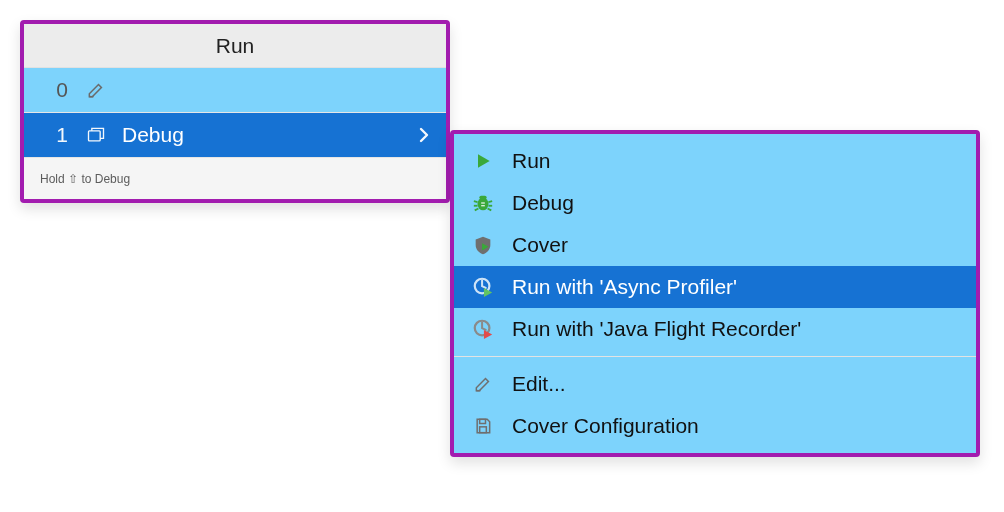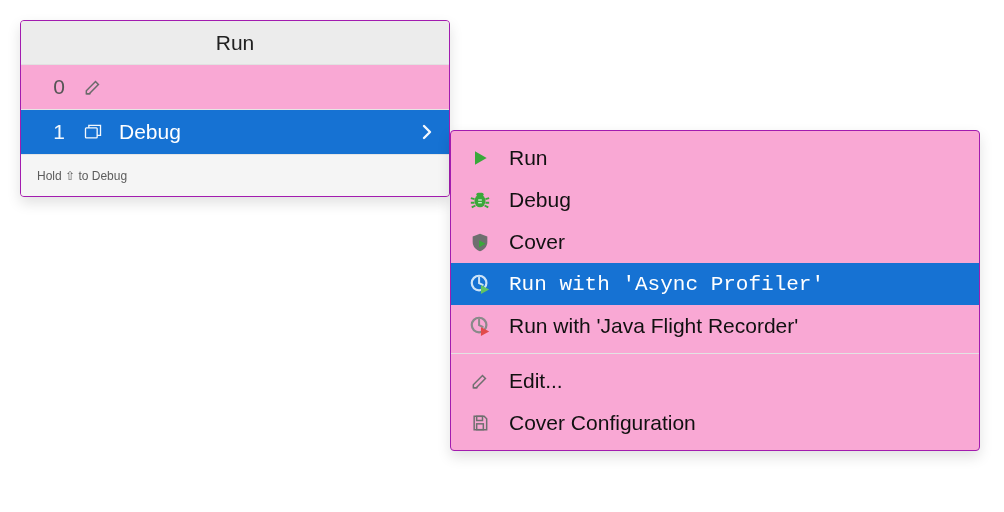--- a/index.html
+++ b/index.html
@@ -6,22 +6,22 @@
   html, body {
     margin: 0; padding: 0;
     width: 1004px; height: 512px;
     background: #fff;
     font-family: -apple-system, BlinkMacSystemFont, "Segoe UI", Arial, sans-serif;
     font-size: 20px;
     color: #111;
   }
   .popup {
     position: absolute;
-    background: #f9a8d4;
-    border: 1px solid #a21caf;
+    background: #7dd3fc;
+    border: 4px solid #a21caf;
     border-radius: 4px;
     box-shadow: 0 6px 14px rgba(0,0,0,0.12);
     overflow: hidden;
   }
   
   .run-popup {
     left: 20px; top: 20px;
     width: 430px;
   }
   .run-header {
@@ -93,21 +93,20 @@
   }
   .sub-row .icon-slot {
     width: 26px; height: 26px;
     display: flex; align-items: center; justify-content: center;
     margin-right: 16px;
     color: #6f6f6f;
   }
   .sub-row.selected {
     background: #1672D3;
     color: #fff;
-    font-family: Liberation Mono, monospace;
   }
   .sub-row.selected .icon-slot { color: #fff; }
   .sub-sep {
     height: 1px; background: #e3e3e3;
     margin: 6px 0;
   }
 
   svg { display: block; }
 </style>
 </head>

